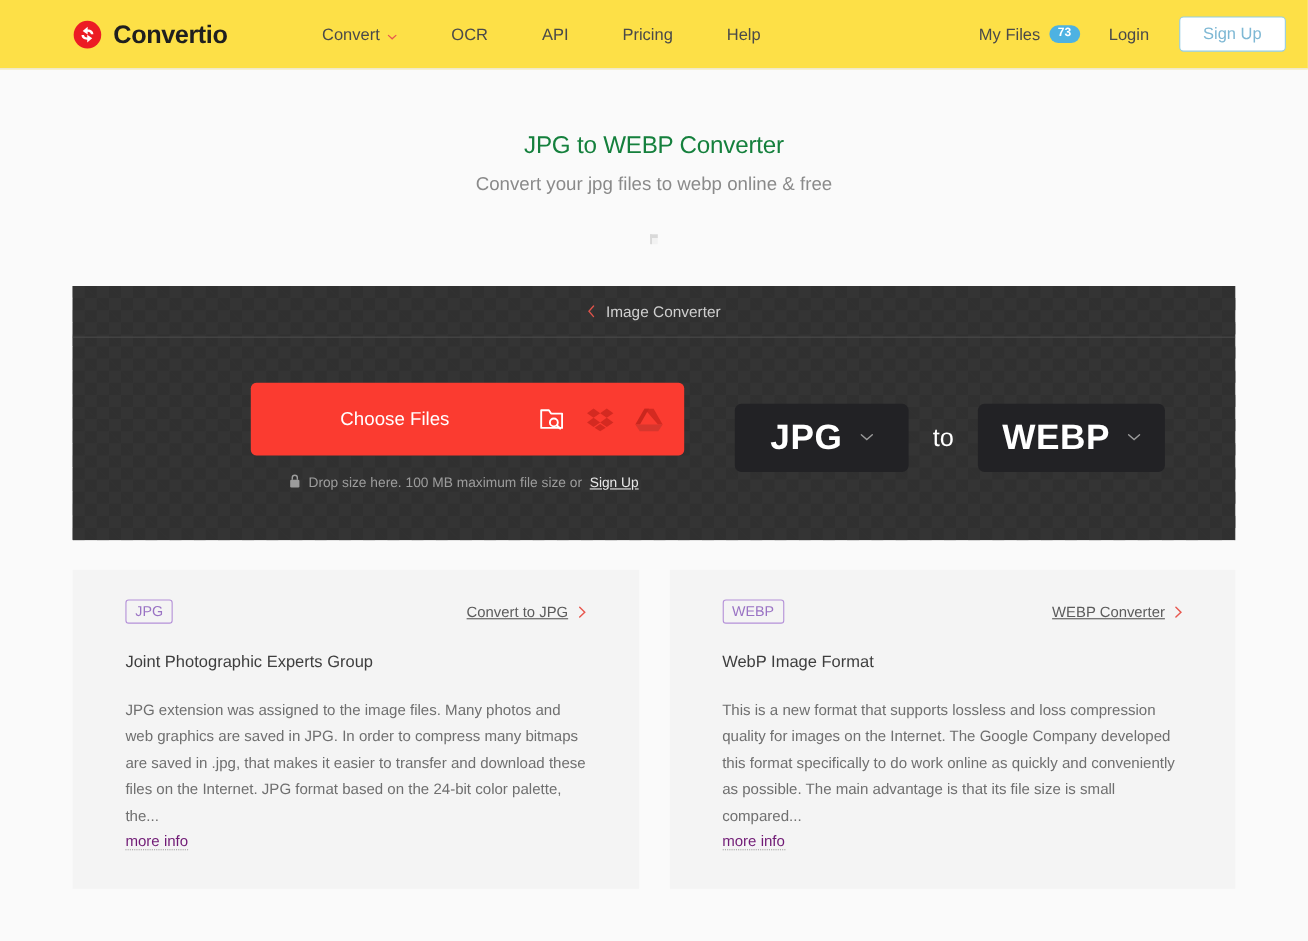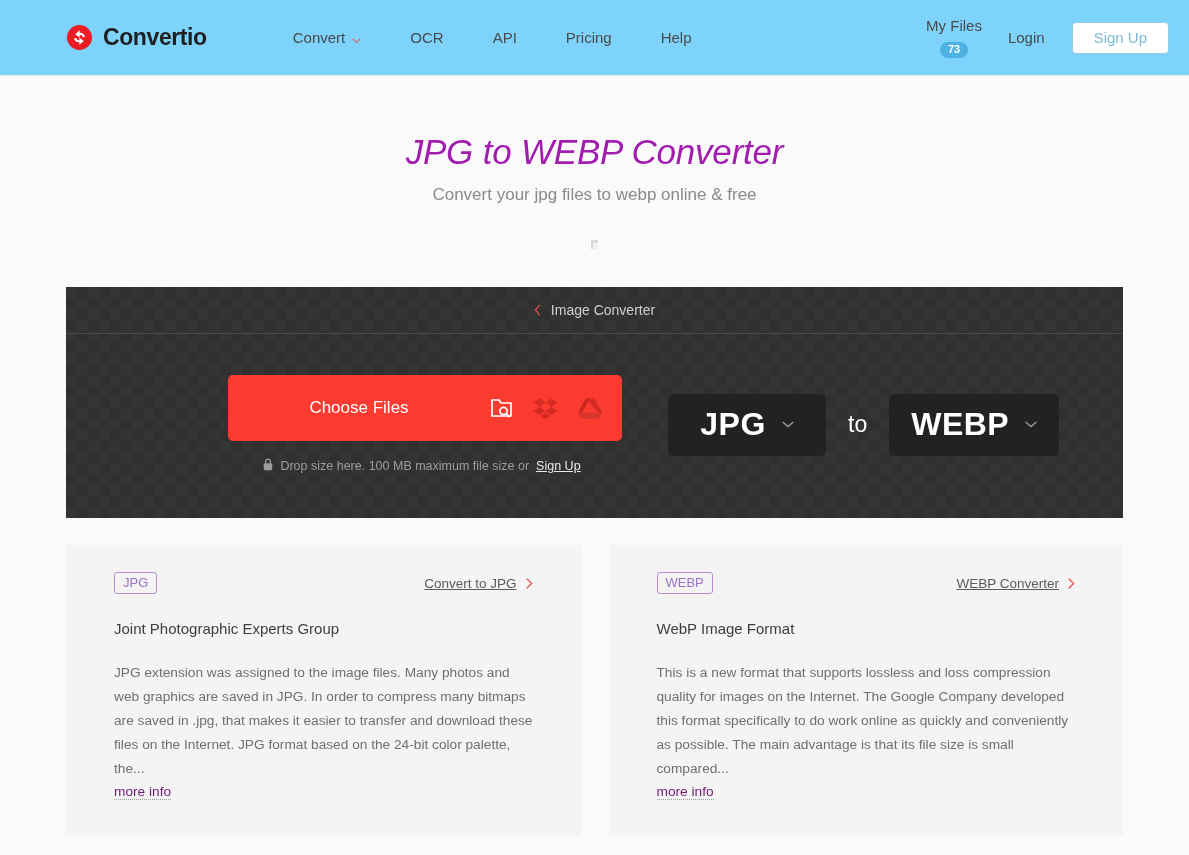--- a/index.html
+++ b/index.html
@@ -8,22 +8,22 @@
     width: 1189px;
     height: 855px;
     background: #fafafa;
     font-family: "Liberation Sans", sans-serif;
     color: #333;
     overflow: hidden;
   }
 
   
   .header {
-    height: 76px;
-    background: #7dd3fc;
+    height: 63px;
+    background: #fde047;
     border-bottom: 1px solid #ececec;
     display: flex;
     align-items: center;
     padding: 0 20px 0 0;
     position: relative;
   }
   .brand {
     display: flex;
     align-items: center;
     margin-left: 66px;
@@ -60,21 +60,21 @@
   }
   .header-right {
     margin-left: auto;
     display: flex;
     align-items: center;
     gap: 0;
   }
   .myfiles {
     font-size: 15px; color: #4a4a4a;
     display: flex; align-items: center; gap: 8px;
-    cursor: pointer; padding-right: 26px; flex-direction: column;
+    cursor: pointer; padding-right: 26px;
   }
   .badge {
     background: #4db2e2;
     color: #fff;
     font-size: 11px;
     font-weight: bold;
     border-radius: 9px;
     padding: 2px 8px 3px;
     line-height: 1;
     min-width: 26px;
@@ -91,25 +91,24 @@
     padding: 7px 21px 8px;
     background: #fff;
     cursor: pointer;
     line-height: 1;
   }
 
   
   .hero { text-align: center; padding-top: 56px; }
   .hero h1 {
     margin: 0;
-    font-size: 35px;
+    font-size: 22px;
     font-weight: normal;
-    color: #a21caf;
+    color: #15803d;
     letter-spacing: -0.2px;
-    font-style: italic;
   }
   .hero p {
     margin: 13px 0 0;
     font-size: 17px;
     color: #8a8a8a;
     font-weight: normal;
   }
   .placeholder-artifact {
     width: 7px; height: 9px;
     margin: 35px auto 0;

